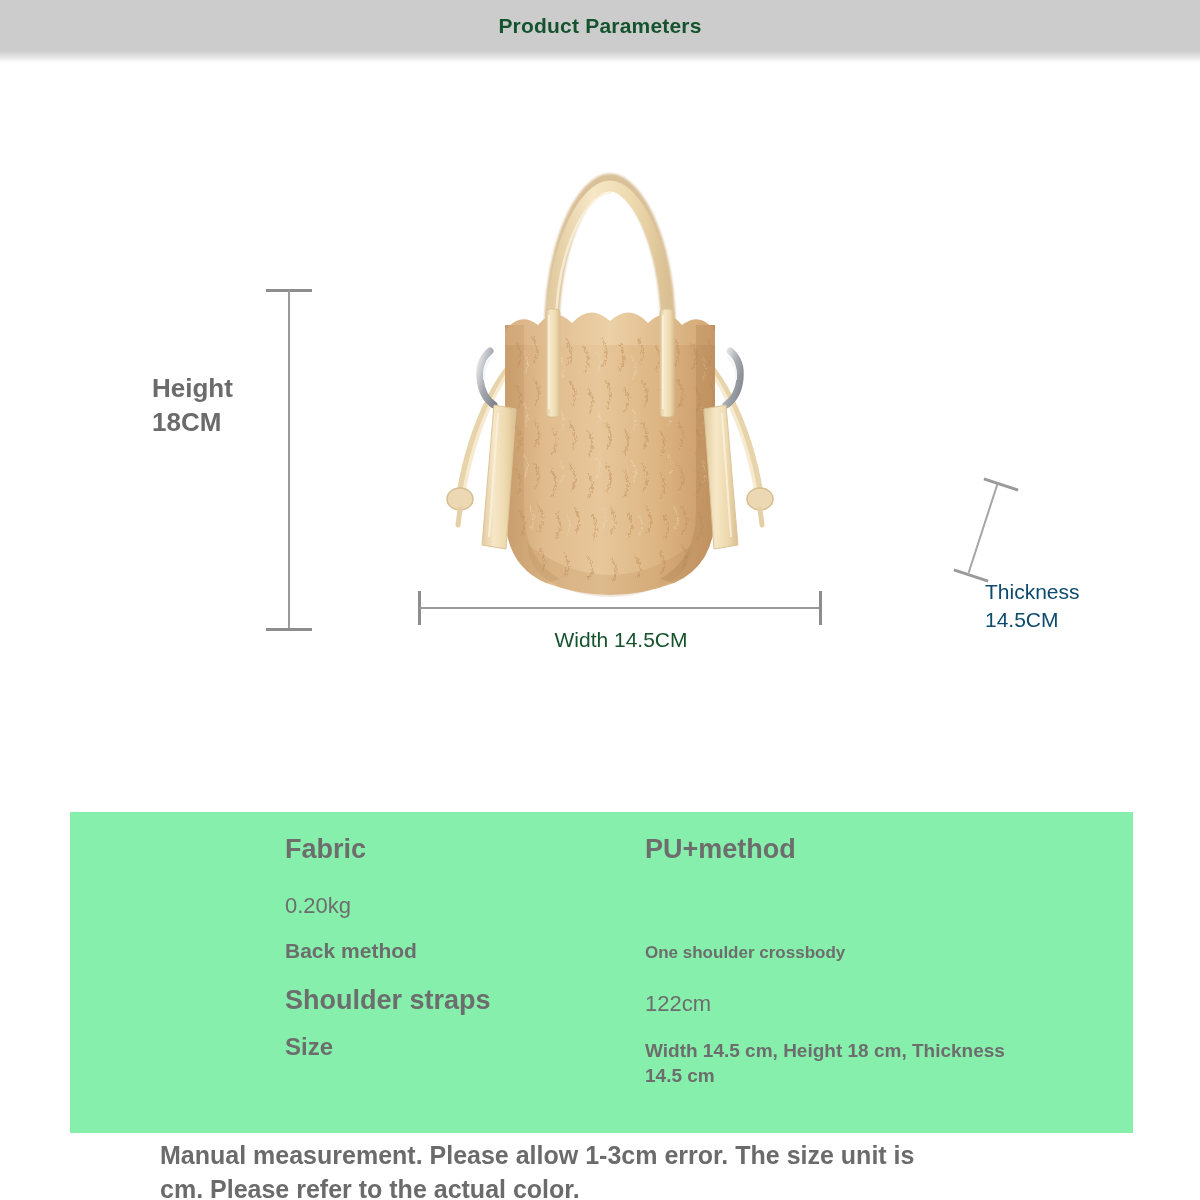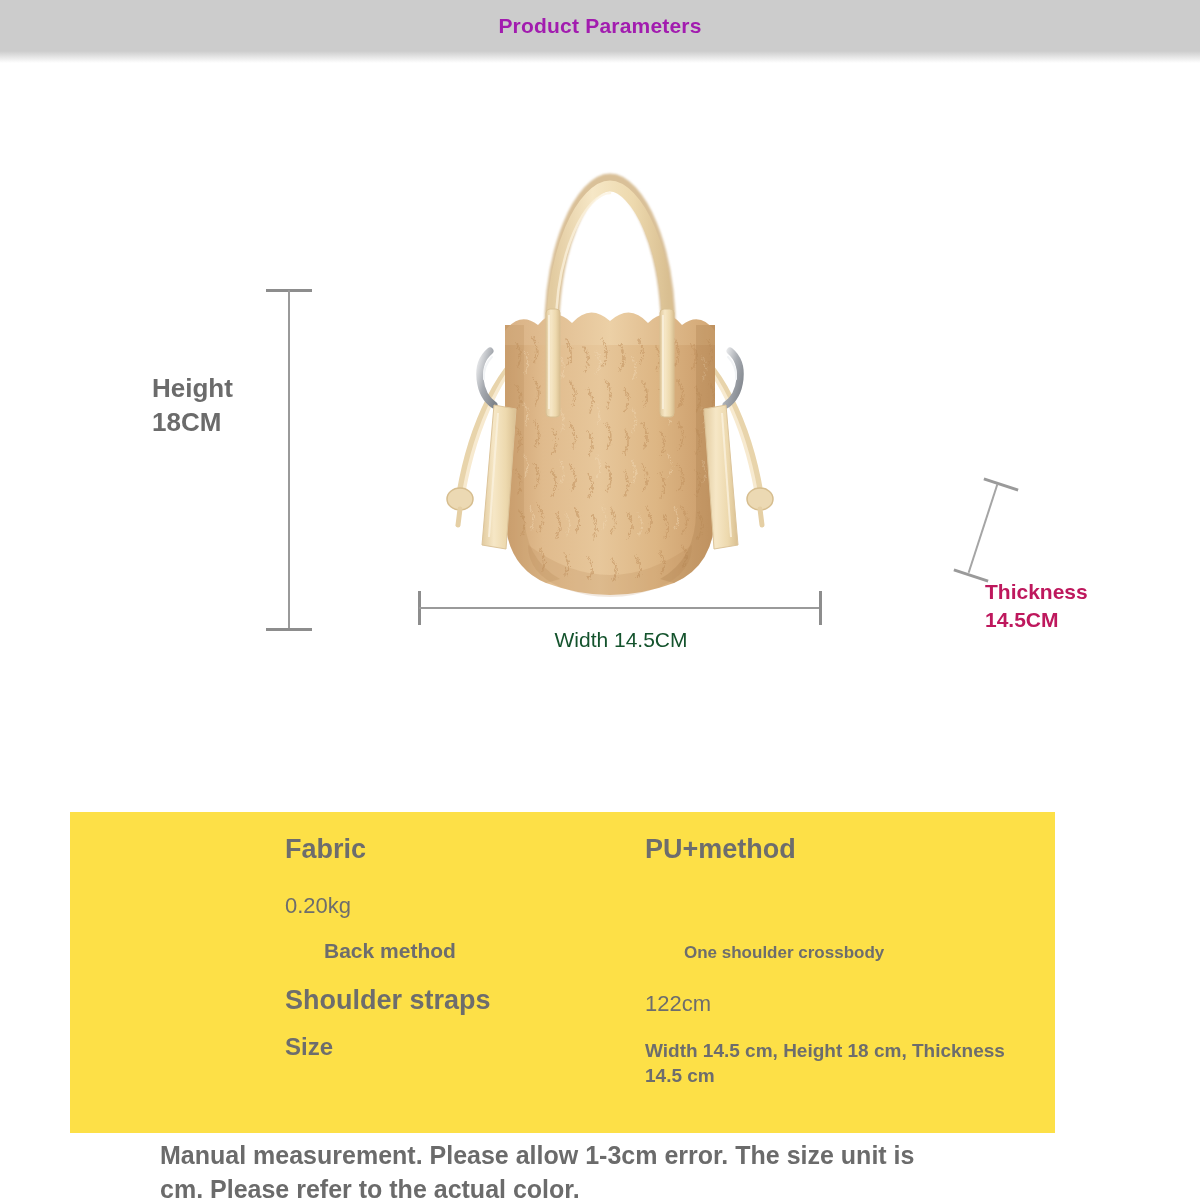--- a/index.html
+++ b/index.html
@@ -24,21 +24,21 @@
     width: 1200px;
     height: 51px;
     background: #cccccc;
     display: flex;
     align-items: center;
     justify-content: center;
   }
   .header-band .title {
     font-size: 21px;
     font-weight: bold;
-    color: #a21caf;
+    color: #14532d;
     letter-spacing: 0.2px;
   }
   .header-fade {
     position: absolute;
     left: 0; top: 51px;
     width: 1200px;
     height: 12px;
     background: linear-gradient(#cccccc, #ffffff);
   }
 
@@ -138,43 +138,43 @@
     transform: rotate(18deg);
   }
   .dim-thick-cap-top { left: 53px; top: 5px; }
   .dim-thick-cap-bottom { left: 23px; top: 96px; }
   .dim-thick-label {
     position: absolute;
     left: 985px;
     top: 515px;
     width: 175px;
     font-size: 21px;
-    font-weight: bold;
+    font-weight: normal;
     line-height: 28px;
-    color: #be185d;
+    color: #0c4a6e;
   }
 
   
   .bag {
     position: absolute;
     left: 420px;
     top: 30px;
     width: 380px;
     height: 530px;
   }
   .bag svg { display: block; }
 
   
   .spec-panel {
     position: absolute;
     left: 70px;
     top: 812px;
-    width: 985px;
+    width: 1063px;
     height: 321px;
-    background: #fde047;
+    background: #86efac;
   }
   .spec-rows {
     position: absolute;
     left: 215px;
     top: 22px;
     width: 740px;
   }
   .spec-row {
     display: flex;
     align-items: flex-start;
@@ -192,21 +192,21 @@
   .row-fabric .spec-label,
   .row-fabric .spec-value { font-size: 27px; font-weight: bold; }
   .row-fabric { margin-bottom: 22px; }
 
   .row-weight .spec-label { font-size: 27px; font-weight: bold; }
   .row-weight .spec-value { font-size: 22px; font-weight: normal; padding-top: 6px; }
   .row-weight { margin-bottom: 20px; }
 
   .row-back .spec-label { font-size: 21px; font-weight: bold; }
   .row-back .spec-value { font-size: 17px; font-weight: bold; padding-top: 4px; }
-  .row-back { margin-bottom: 22px; margin-left: 39px; }
+  .row-back { margin-bottom: 22px; }
 
   .row-straps .spec-label { font-size: 27px; font-weight: bold; }
   .row-straps .spec-value { font-size: 22px; font-weight: normal; padding-top: 6px; }
   .row-straps { margin-bottom: 16px; }
 
   .row-size .spec-label { font-size: 24px; font-weight: bold; }
   .row-size .spec-value {
     font-size: 19px;
     font-weight: bold;
     line-height: 25px;

